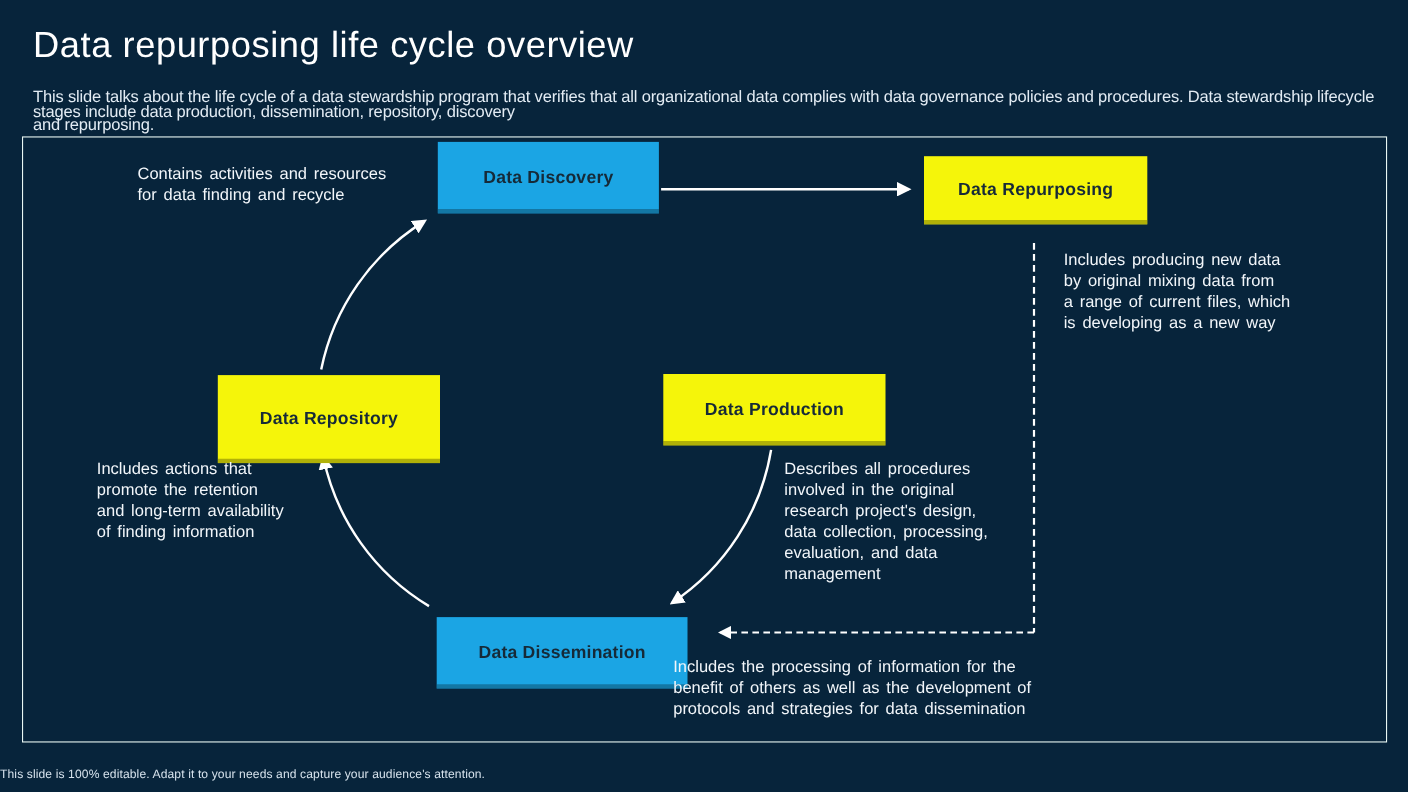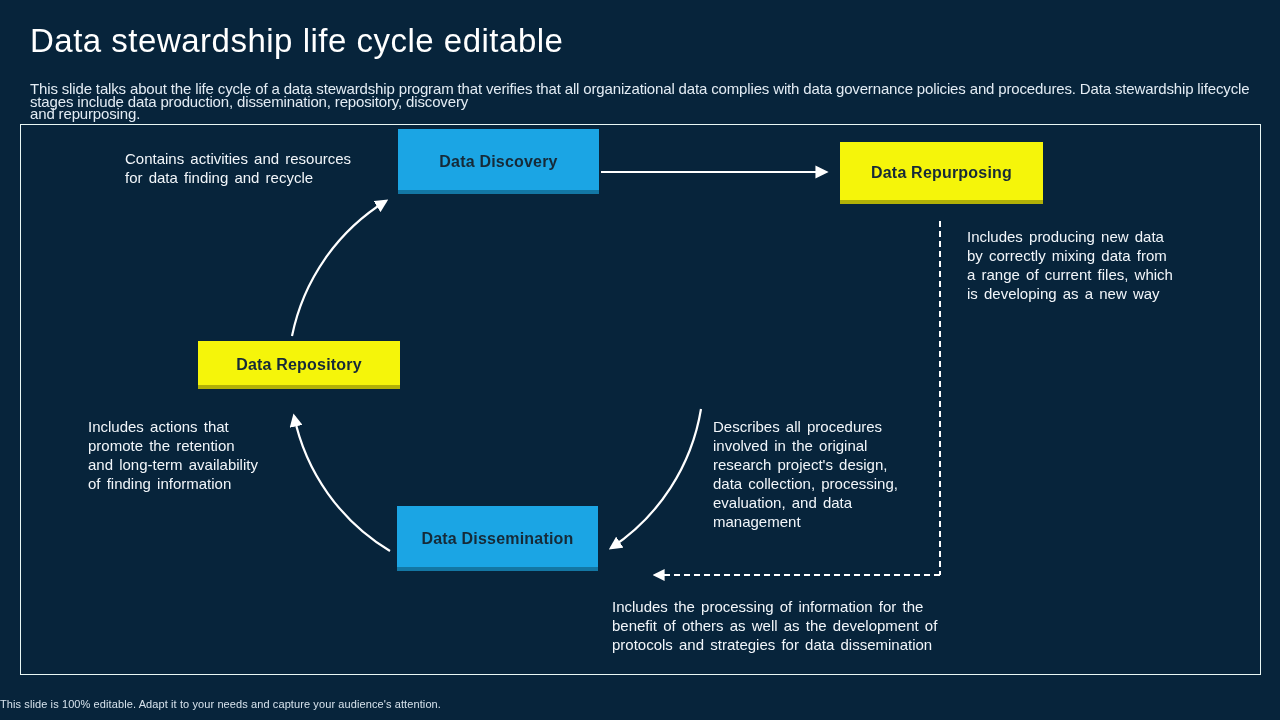--- a/index.html
+++ b/index.html
@@ -59,21 +59,21 @@
   .slide-footer{
     position:absolute;left:0;top:698px;width:1280px;
     text-align:left;font-size:11px;color:#d6e2ec;letter-spacing:.1px;
   }
 </style>
 </head>
 <body>
 
 <div class="stage">
 
-  <h1 class="slide-title">Data stewardship life cycle editable</h1>
+  <h1 class="slide-title">Data repurposing life cycle overview</h1>
   <p class="slide-subtitle">This slide talks about the life cycle of a data stewardship program that verifies that all organizational data complies with data governance policies and procedures. Data stewardship lifecycle stages include data production, dissemination, repository, discovery
 and repurposing.</p>
 
   <div class="panel"></div>
 
   <svg class="arrows" viewBox="0 0 1280 720">
     <defs>
       <marker id="ah" viewBox="0 0 10 10" refX="8" refY="5" markerWidth="6" markerHeight="6" orient="auto">
         <path class="arrowhead-shape" d="M0 0 L10 5 L0 10 z"></path>
       </marker>
@@ -87,34 +87,37 @@
   </svg>
 
   <div class="node blue" style="left:398px;top:129px;width:201px;height:65px">
     <span>Data Discovery</span>
   </div>
 
   <div class="node yellow" style="left:840px;top:142px;width:203px;height:62px">
     <span>Data Repurposing</span>
   </div>
 
-  <div class="node yellow" style="left:198px;top:341px;width:202px;height:48px">
+  <div class="node yellow" style="left:198px;top:341px;width:202px;height:80px">
     <span>Data Repository</span>
   </div>
 
+  <div class="node yellow" style="left:603px;top:340px;width:202px;height:65px">
+    <span>Data Production</span>
+  </div>
 
-  <div class="node blue" style="left:397px;top:506px;width:201px;height:65px">
+  <div class="node blue" style="left:397px;top:561px;width:228px;height:65px">
     <span>Data Dissemination</span>
   </div>
 
   <p class="desc right" style="left:125px;top:149px;width:250px">Contains activities and resources
 for data finding and recycle</p>
 
   <p class="desc" style="left:967px;top:227px;width:222px">Includes producing new data
-by correctly mixing data from
+by original mixing data from
 a range of current files, which
 is developing as a new way</p>
 
   <p class="desc right" style="left:88px;top:417px;width:194px">Includes actions that
 promote the retention
 and long-term availability
 of finding information</p>
 
   <p class="desc" style="left:713px;top:417px;width:210px">Describes all procedures
 involved in the original

